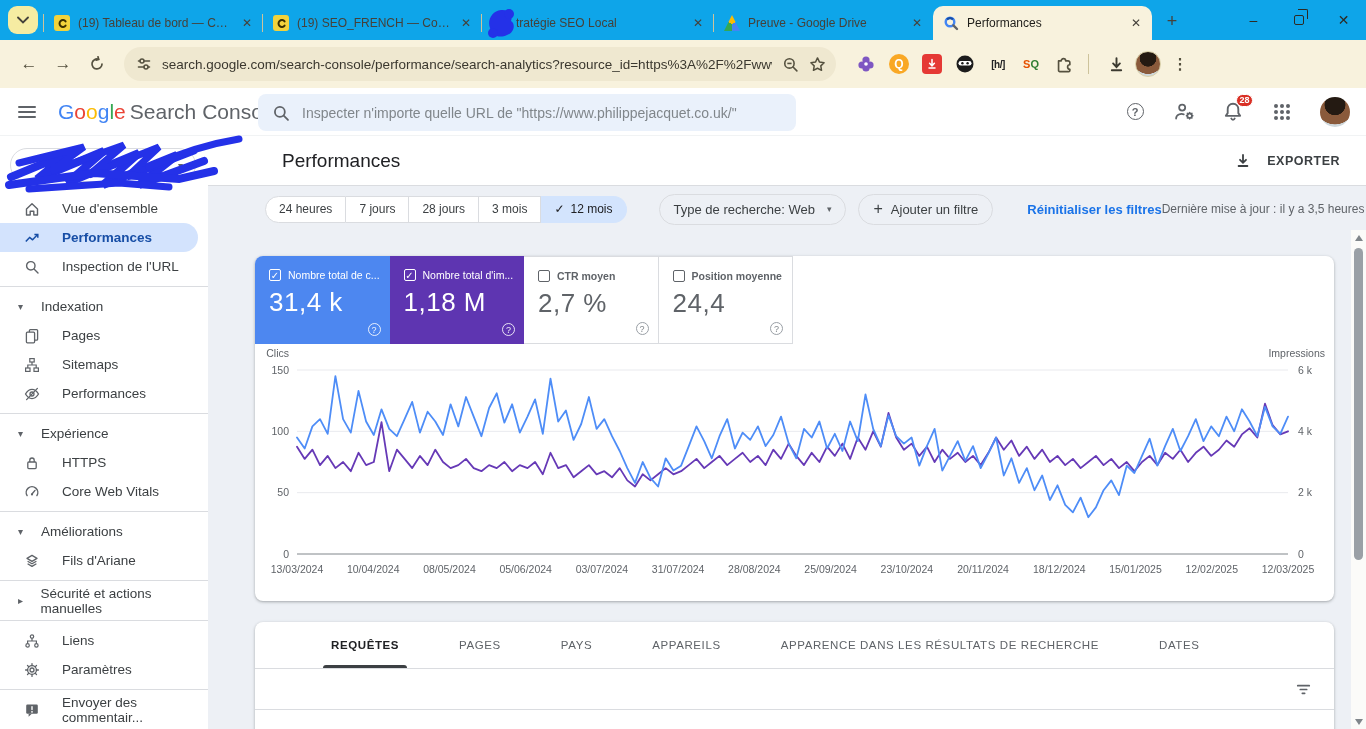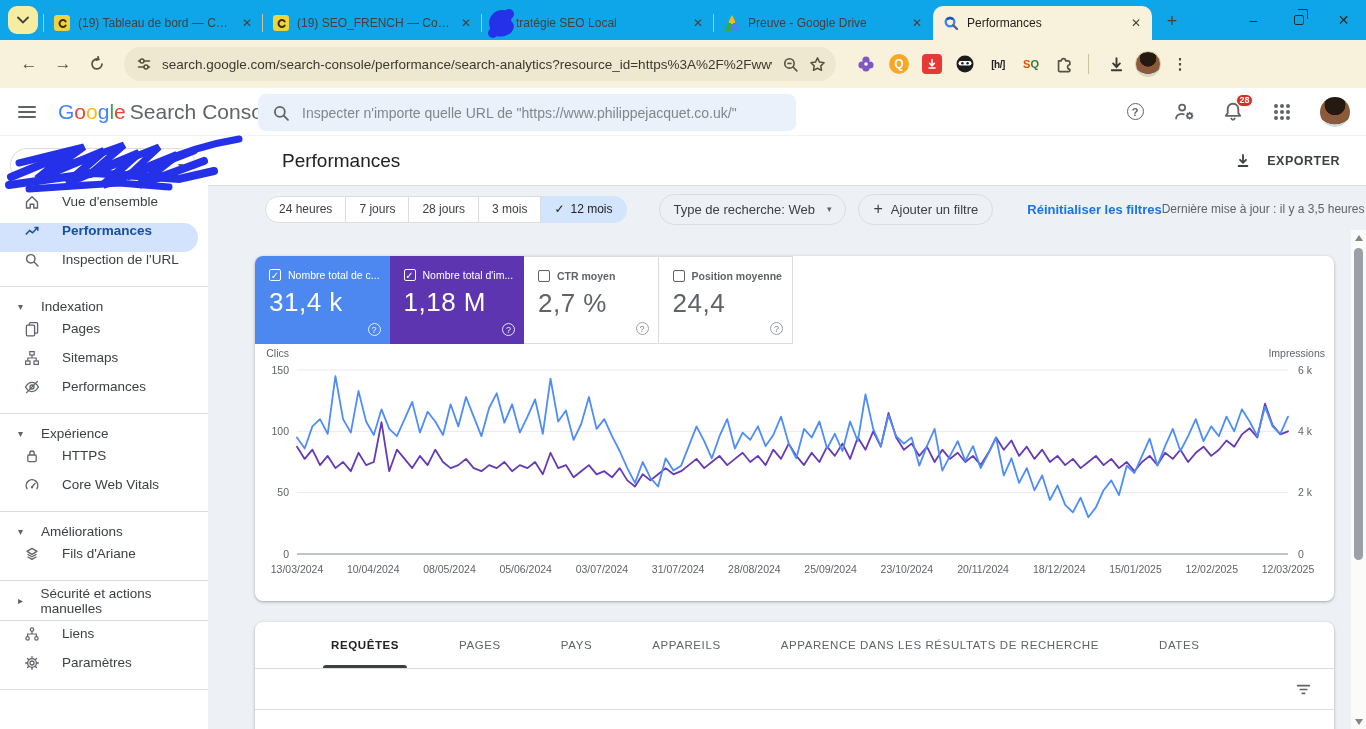--- a/index.html
+++ b/index.html
@@ -54,21 +54,21 @@
   .badge { position:absolute; top:-7px; right:-9px; min-width:17px; height:13px; background:#d93025; border:1.5px solid #fff; border-radius:8px; color:#fff; font-size:9px; font-weight:bold; display:flex; align-items:center; justify-content:center; padding:0 2px; }
   .grid-ic { display:grid; grid-template-columns:repeat(3,4px); grid-template-rows:repeat(3,4px); gap:2px; }
   .grid-ic i { width:4px; height:4px; border-radius:50%; background:#5f6368; }
 
   
   .layout { display:flex; height:593px; }
   .sidebar { width:208px; background:#fff; flex:none; padding-top:8px; position:relative; }
   .prop-pill { margin:4px 12px 12px 10px; height:34px; border:1px solid #dadce0; border-radius:17px; position:relative; display:flex; align-items:center; padding:0 12px; }
   .prop-caret { margin-left:auto; color:#5f6368; font-size:10px; }
   .scribble1 { position:absolute; left:-12px; top:-16px; pointer-events:none; z-index:3; }
-  .sb-item { height:29px; display:flex; align-items:flex-start; gap:22px; padding-left:24px; font-size:13.5px; color:#3c4043; cursor:pointer; position:relative; }
+  .sb-item { height:29px; display:flex; align-items:center; gap:22px; padding-left:24px; font-size:13.5px; color:#3c4043; cursor:pointer; position:relative; }
   .sb-item .sbi { flex:none; color:#5f6368; }
   .sb-item.active { background:#d3e3fd; border-radius:0 16px 16px 0; width:198px; color:#174ea6; font-weight:bold; }
   .sb-item.active .sbi { color:#174ea6; }
   .sb-section { height:29px; display:flex; align-items:center; gap:13px; padding-left:18px; font-size:13.5px; color:#3c4043; cursor:pointer; }
   .sb-section .caret { font-size:10px; color:#5f6368; width:10px; }
   .sb-divider { height:1px; background:#dadce0; margin:5px 0; }
 
   .content { flex:1; background:#edf0f5; min-width:0; position:relative; }
   .titlebar { height:50px; background:#fff; border-bottom:1px solid #dadce0; display:flex; align-items:center; padding:0 26px 0 74px; }
   .page-title { font-size:19px; color:#202124; }
@@ -441,20 +441,29 @@
     <div class="sb-item">
       <svg class="sbi" width="16" height="16" viewBox="0 0 16 16">
           <circle cx="8" cy="8" r="2" stroke="currentColor" stroke-width="1.3" fill="none"></circle>
           <circle cx="8" cy="8" r="4.4" stroke="currentColor" stroke-width="1.3" fill="none"></circle>
           <path d="M8 3.6 V1.6 M8 14.4 V12.4 M12.4 8 h2 M1.6 8 h2 M11.1 4.9 l1.4-1.4 M3.5 12.5 l1.4-1.4 M11.1 11.1 l1.4 1.4 M3.5 3.5 l1.4 1.4" stroke="currentColor" stroke-width="1.3" stroke-linecap="round"></path>
         </svg>
       <span>Paramètres</span>
     </div>
     <div class="sb-divider"></div>
 
+    <div class="sb-item">
+      <svg class="sbi" width="16" height="16" viewBox="0 0 16 16">
+          <rect x="2.2" y="2.6" width="11.6" height="9.2" rx="1.2" fill="currentColor"></rect>
+          <path d="M8 4.8 v2.8" stroke="#fff" stroke-width="1.4" stroke-linecap="round"></path>
+          <circle cx="8" cy="9.8" r="0.9" fill="#fff"></circle>
+          <path d="M4.6 11.8 v3 l3.2-3 z" fill="currentColor"></path>
+        </svg>
+      <span>Envoyer des commentair...</span>
+    </div>
   </div>
 
   <div class="content">
     <div class="titlebar">
       <span class="page-title">Performances</span>
       <div class="export-btn">
         <svg width="16" height="16" viewBox="0 0 16 16">
             <path d="M8 2 v7.6 M5 6.8 L8 9.8 11 6.8 M3.6 13 h8.8" stroke="#3c4043" stroke-width="1.8" fill="none" stroke-linecap="round"></path>
           </svg>
         <span>EXPORTER</span>

